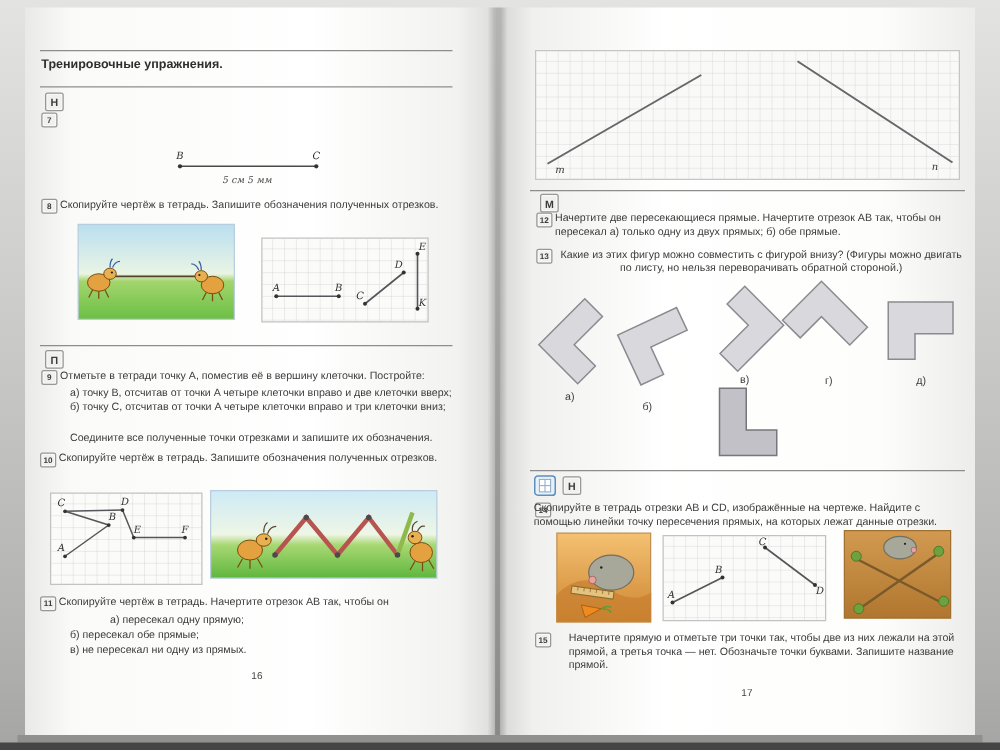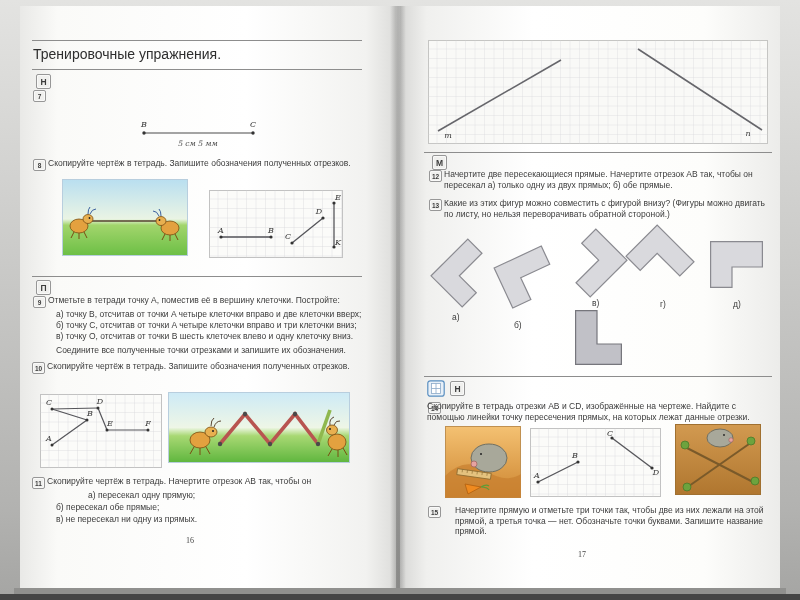--- a/index.html
+++ b/index.html
@@ -9,29 +9,29 @@
   .page{position:absolute;top:6px;height:582px;}
   .page-left{left:20px;width:376px;
     background:linear-gradient(90deg,#e9e9e7 0%,#fafaf8 10%,#ffffff 60%,#f2f2f0 92%,#dcdcda 100%);}
   .page-right{left:400px;width:380px;
     background:linear-gradient(90deg,#d7d7d5 0%,#f0f0ee 7%,#ffffff 35%,#fdfdfb 80%,#ececea 100%);}
   .spine{position:absolute;left:390px;top:6px;width:16px;height:582px;
     background:linear-gradient(90deg,rgba(60,60,60,0) 0%,rgba(60,60,60,.28) 45%,rgba(60,60,60,.28) 58%,rgba(60,60,60,0) 100%);}
   .book-base{position:absolute;left:14px;top:588px;width:772px;height:6px;background:#90908e;}
   .floor{position:absolute;left:0;top:594px;width:800px;height:6px;background:#454545;}
   .rule{position:absolute;height:1px;background:#8d8d8d;}
-  .hdr{position:absolute;font-size:14px;font-weight:normal;color:#2e2e2e;}
+  .hdr{position:absolute;font-size:10px;font-weight:bold;color:#2e2e2e;}
   .levelbox,.numbox{position:absolute;display:flex;align-items:center;justify-content:center;
     background:#f0f0ee;border:1px solid #979797;border-radius:2px;color:#3c3c3c;
     box-shadow:0 0 0 1px rgba(255,255,255,.6) inset;}
   .levelbox{width:13px;height:13px;font-size:8.5px;font-weight:bold;}
   .numbox{width:11px;height:10px;font-size:6.5px;font-weight:bold;}
   .extext{position:absolute;font-size:8.5px;line-height:10.6px;color:#3b3b3b;}
   .item{position:absolute;font-size:8.5px;line-height:10.5px;color:#3b3b3b;white-space:nowrap;}
-  .pagenum{position:absolute;font-size:8px;color:#444;width:24px;text-align:left;font-family:Liberation Serif, serif;}
+  .pagenum{position:absolute;font-size:8px;color:#444;width:24px;text-align:right;}
   .figlabel{position:absolute;font-size:8.5px;color:#3b3b3b;}
   svg{position:absolute;overflow:visible;}
   .ptlabel{font-family:"DejaVu Serif",serif;font-style:italic;font-size:8px;fill:#333;}
   .caplabel{font-family:"DejaVu Serif",serif;font-style:italic;font-size:7.5px;fill:#4a4a4a;}
 </style>
 </head>
 <body>
 
 <div class="stage">
 
@@ -113,21 +113,20 @@
     <text class="ptlabel" x="129" y="55" text-anchor="middle">K</text>
   </svg>
 
   <div class="rule" style="left:32px;top:276px;width:330px;"></div>
   <div class="levelbox" style="left:36px;top:280px;">П</div>
 
   <div class="numbox" style="left:33px;top:296px;">9</div>
   <div class="extext" style="left:48px;top:295px;width:318px;">Отметьте в тетради точку A, поместив её в вершину клеточки. Постройте:</div>
   <div class="item" style="left:56px;top:320px;">б) точку C, отсчитав от точки A четыре клеточки вправо и три клеточки вниз;</div>
   <div class="item" style="left:56px;top:309px;">а) точку B, отсчитав от точки A четыре клеточки вправо и две клеточки вверх;</div>
-  <div class="item" style="left:56px;top:331px;">в) точку O, отсчитав от точки B шесть клеточек влево и одну клеточку вниз.</div>
   <div class="item" style="left:56px;top:345px;">Соедините все полученные точки отрезками и запишите их обозначения.</div>
 
   <div class="numbox" style="left:32px;top:362px;">10</div>
   <div class="extext" style="left:47px;top:361px;width:320px;">Скопируйте чертёж в тетрадь. Запишите обозначения полученных отрезков.</div>
 
   <svg style="left:40px;top:394px;" width="122" height="74" viewBox="0 0 122 74">
     <defs>
       <pattern id="g10" width="9.5" height="9.5" patternUnits="userSpaceOnUse">
         <path d="M9.5 0 V9.5 M0 9.5 H9.5" stroke="#d3d3d9" stroke-width="0.7" fill="none"></path>
       </pattern>
@@ -208,21 +207,21 @@
     <text class="ptlabel" x="320" y="96" text-anchor="middle">n</text>
   </svg>
 
   <div class="rule" style="left:424px;top:152px;width:348px;"></div>
   <div class="levelbox" style="left:432px;top:155px;">М</div>
 
   <div class="numbox" style="left:429px;top:170px;">12</div>
   <div class="extext" style="left:444px;top:169px;width:328px;">Начертите две пересекающиеся прямые. Начертите отрезок AB так, чтобы он пересекал а) только одну из двух прямых; б) обе прямые.</div>
 
   <div class="numbox" style="left:429px;top:199px;">13</div>
-  <div class="extext" style="left:444px;top:198px;width:330px;">Какие из этих фигур можно совместить с фигурой внизу? (Фигуры можно двигать по листу, но нельзя переворачивать обратной стороной.)</div>
+  <div class="extext" style="left:444px;top:198px;width:330px;text-align:center;">Какие из этих фигур можно совместить с фигурой внизу? (Фигуры можно двигать по листу, но нельзя переворачивать обратной стороной.)</div>
 
   <svg style="left:432px;top:234px;" width="66" height="78" viewBox="0 0 66 78">
     <g transform="translate(33,39) rotate(45) translate(-22,-26)">
       <path d="M0 0 H20 V32 H44 V52 H0 Z" fill="#d9d9dd" stroke="#8a8a90" stroke-width="1.2"></path>
     </g>
   </svg>
   <div class="figlabel" style="left:452px;top:312px;">а)</div>
 
   <svg style="left:496px;top:240px;" width="62" height="74" viewBox="0 0 62 74">
     <g transform="translate(31,37) rotate(65) translate(-22,-26)">

